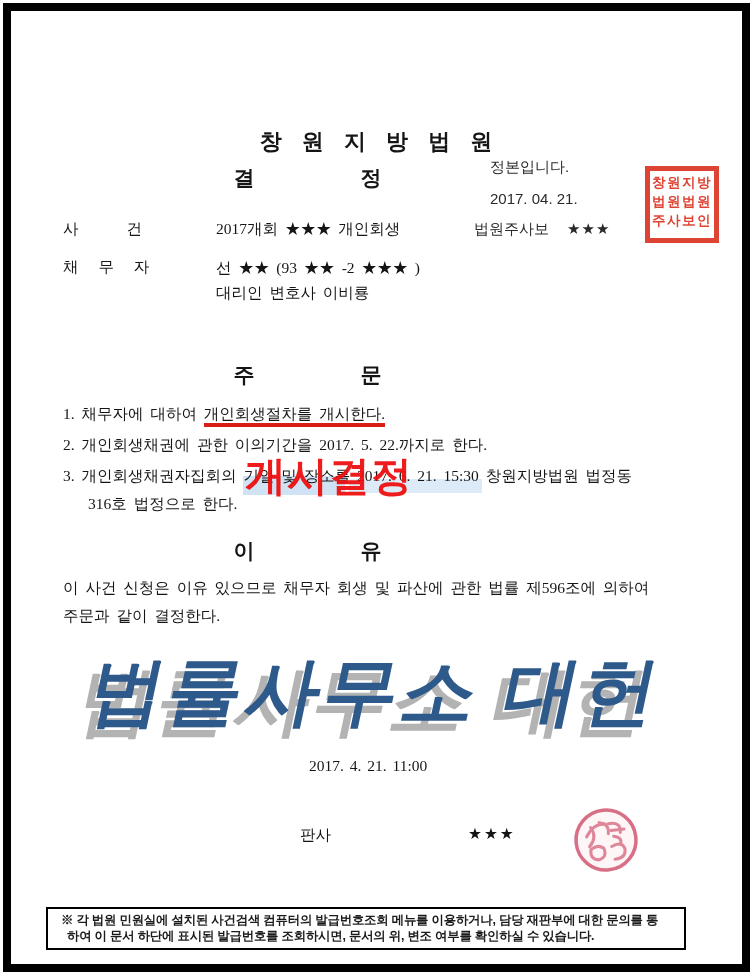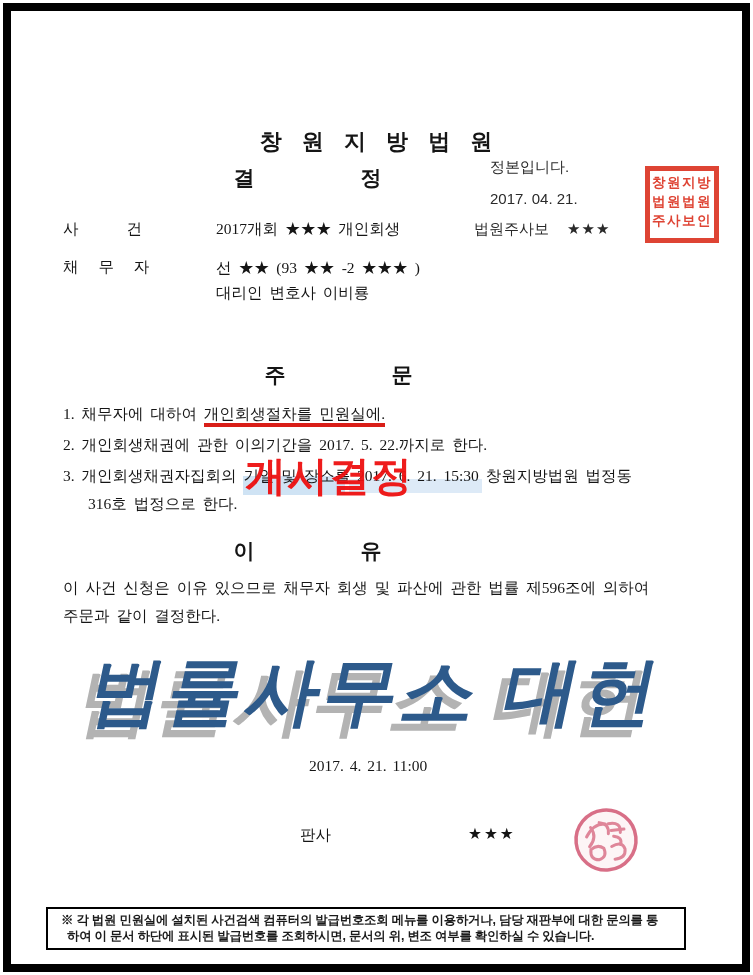--- a/index.html
+++ b/index.html
@@ -10,21 +10,21 @@
   .abs{position:absolute;}
   .frame{left:3px;top:3px;width:731px;height:953px;border:8px solid #000;}
   
   .court-title{top:127px;left:0;width:753px;text-align:center;
     font-family:"Liberation Sans",sans-serif;font-weight:bold;font-size:22px;
     word-spacing:12px;letter-spacing:1px;}
   .center-head{left:0;width:615px;text-align:center;
     font-family:"Liberation Sans",sans-serif;font-weight:bold;font-size:21px;
     word-spacing:100px;}
   .doc-title{top:164px;}
-  .order-heading{top:361px;padding-left:31px;}
+  .order-heading{top:361px;}
   .reason-heading{top:537px;}
   
   .sans-sm{font-family:"Liberation Sans",sans-serif;font-size:15px;color:#2a2a2a;text-align:right;}
   .certified-label{left:490px;top:158px;}
   .certified-date{left:490px;top:190px;}
   
   .court-seal{left:645px;top:166px;width:64px;height:64px;border:5px solid #dd3a2a;
     color:#dd3a2a;font-family:Liberation Mono, monospace;font-weight:bold;
     font-size:13.5px;line-height:19px;text-align:center;letter-spacing:1.5px;
     padding-top:3px;opacity:.95;}
@@ -96,21 +96,21 @@
   <div>선 ★★ (93 ★★ -2 ★★★ )</div>
   <div>대리인 변호사 이비룡</div>
 </div>
 
 <div class="abs center-head order-heading">주 문</div>
 
 <div class="abs hl hl1"></div>
 <div class="abs hl hl2"></div>
 
 <div class="abs oi oi1">
-  <span>1. 채무자에 대하여 </span><span class="red-underline">개인회생절차를 민원실에.</span>
+  <span>1. 채무자에 대하여 </span><span class="red-underline">개인회생절차를 개시한다.</span>
 </div>
 <div class="abs oi oi2">2. 개인회생채권에 관한 이의기간을 2017. 5. 22.까지로 한다.</div>
 <div class="abs oi oi3a">3. 개인회생채권자집회의 기일 및 장소를 2017. 6. 21. 15:30 창원지방법원 법정동</div>
 <div class="abs oi oi3b">316호 법정으로 한다.</div>
 
 <div class="abs overlay-stamp">개시결정</div>
 
 <div class="abs center-head reason-heading">이 유</div>
 <div class="abs reason-l1">이 사건 신청은 이유 있으므로 채무자 회생 및 파산에 관한 법률 제596조에 의하여</div>
 <div class="abs reason-l2">주문과 같이 결정한다.</div>

